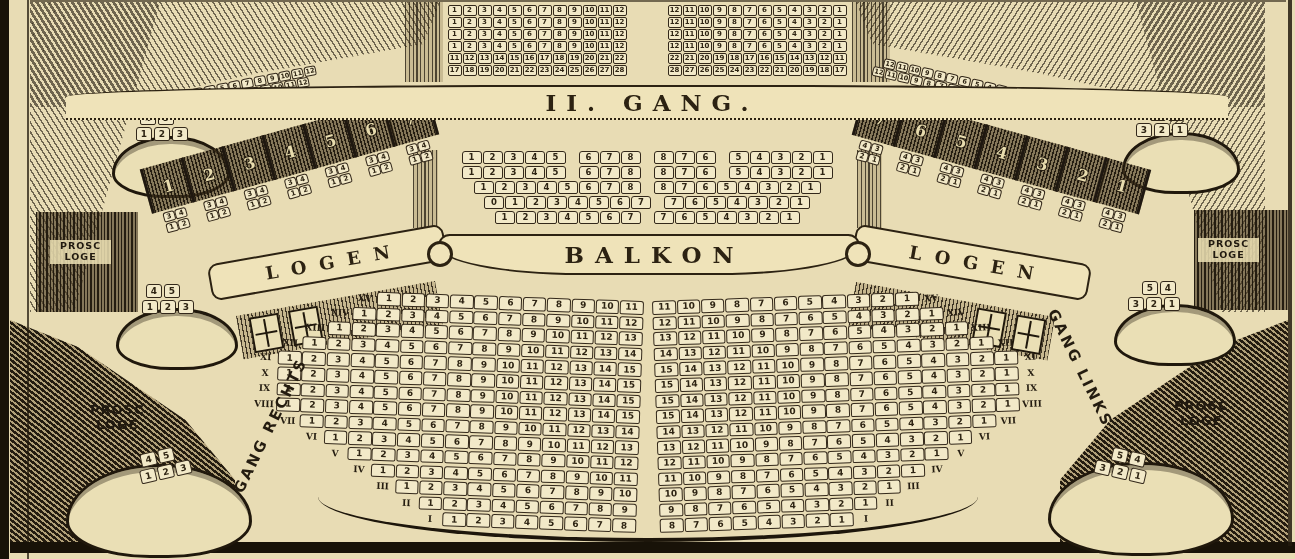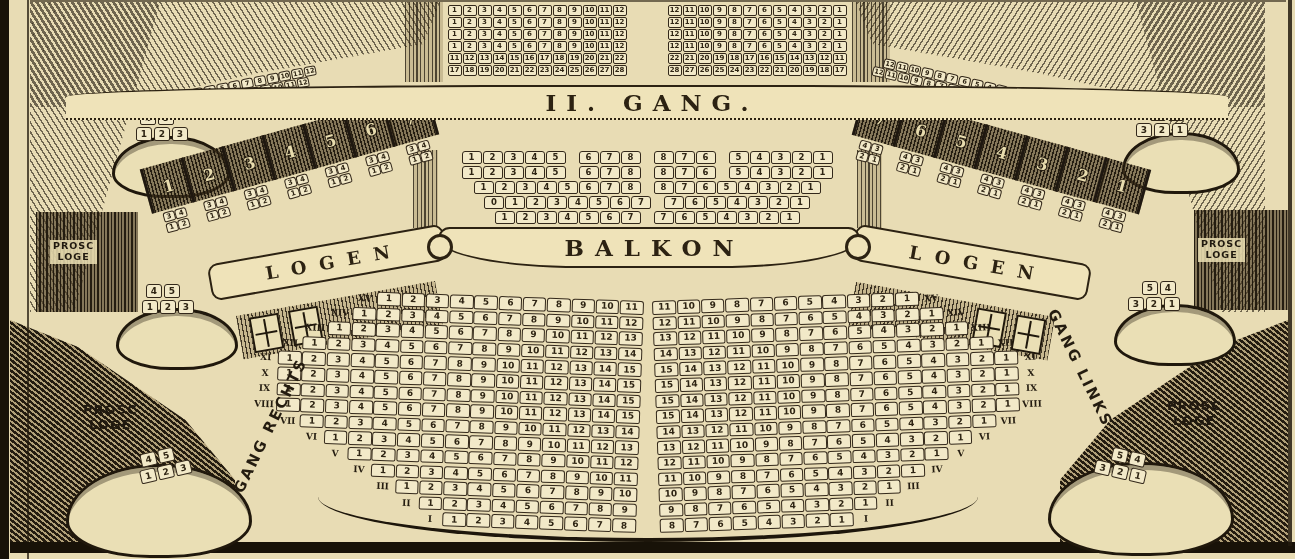--- a/index.html
+++ b/index.html
@@ -37,21 +37,21 @@
   #rang-left{left:444px;top:4px;width:186px;}
   #rang-right{left:664px;top:4px;width:186px;}
   .wall{opacity:.9;}
   
   .ribbon{position:absolute;background:#efe3b9;border:2.5px solid #2c2212;display:flex;
           align-items:center;justify-content:center;z-index:5;}
   .ribbon-text{font-family:"DejaVu Serif",serif;font-weight:bold;color:#2c2212;white-space:nowrap;}
   #ribbon-rang{left:66px;top:85px;width:1162px;height:31px;border-left:none;border-right:none;
                border-bottom-style:dotted;border-radius:40% 40% 0 0/12px 12px 0 0;}
   #ribbon-rang .ribbon-text{font-size:23px;letter-spacing:10px;padding-left:10px;}
-  #ribbon-balkon{left:438px;top:227px;width:418px;height:37px;border-radius:14px 14px 40% 40%/14px 14px 85% 85%;}
+  #ribbon-balkon{left:438px;top:234px;width:418px;height:37px;border-radius:14px 14px 40% 40%/14px 14px 85% 85%;}
   #ribbon-balkon .ribbon-text{font-size:23px;letter-spacing:11px;padding-left:11px;}
   #ribbon-balkon::before,#ribbon-balkon::after{content:"";position:absolute;top:5px;width:20px;height:20px;
       border:3px solid #2c2212;border-radius:50%;background:#efe3b9;}
   #ribbon-balkon::before{left:-13px;}#ribbon-balkon::after{right:-13px;}
   #ribbon-logen-left{left:208px;top:244px;width:235px;height:33px;transform:rotate(-10deg);border-radius:10px;}
   #ribbon-logen-right{left:852px;top:244px;width:235px;height:33px;transform:rotate(10deg);border-radius:10px;}
   .ribbon-logen .ribbon-text{font-size:18px;letter-spacing:13px;padding-left:13px;}
   
   #strip-left{left:156px;top:96px;transform:rotate(-11deg);transform-origin:0 0;}
   #strip-right{left:876px;top:56px;transform:rotate(13deg);transform-origin:0 0;}
@@ -90,21 +90,21 @@
   .bowl{position:absolute;background:#eadfb5;border:3px solid #20180c;
         border-radius:50% 50% 46% 46%/62% 62% 40% 40%;
         box-shadow:inset 0 7px 0 -2px rgba(32,24,12,.35);z-index:2;}
   #bowl-ul{left:112px;top:136px;width:112px;height:56px;}
   #bowl-ml{left:116px;top:308px;width:116px;height:56px;}
   #bowl-ll{left:66px;top:464px;width:180px;height:88px;}
   #bowl-ur{left:1122px;top:132px;width:112px;height:56px;}
   #bowl-mr{left:1114px;top:304px;width:116px;height:56px;}
   #bowl-lr{left:1048px;top:462px;width:180px;height:88px;}
   .prosc-label{position:absolute;font-weight:bold;text-align:center;line-height:1.15;color:#20190f;
-               letter-spacing:1px;z-index:5;background:rgba(236,224,180,.85);padding:1px 3px;}
+               letter-spacing:1px;z-index:5;background:rgba(236,224,180,.85);padding:1px 10px;}
   #lbl-prosc-ul{left:50px;top:240px;font-size:9.5px;}
   #lbl-prosc-ur{left:1198px;top:238px;font-size:9.5px;}
   #lbl-prosc-ll{left:80px;top:402px;font-size:13px;background:transparent;}
   #lbl-prosc-lr{left:1164px;top:398px;font-size:13px;background:transparent;}
   
   .gang{position:absolute;font-weight:bold;font-size:15px;letter-spacing:2.5px;color:#241c10;
         white-space:nowrap;z-index:5;}
   #gang-rechts{left:230px;top:488px;transform:rotate(-64deg);transform-origin:0 0;}
   #gang-links{left:1060px;top:306px;transform:rotate(64deg);transform-origin:0 0;}
   

